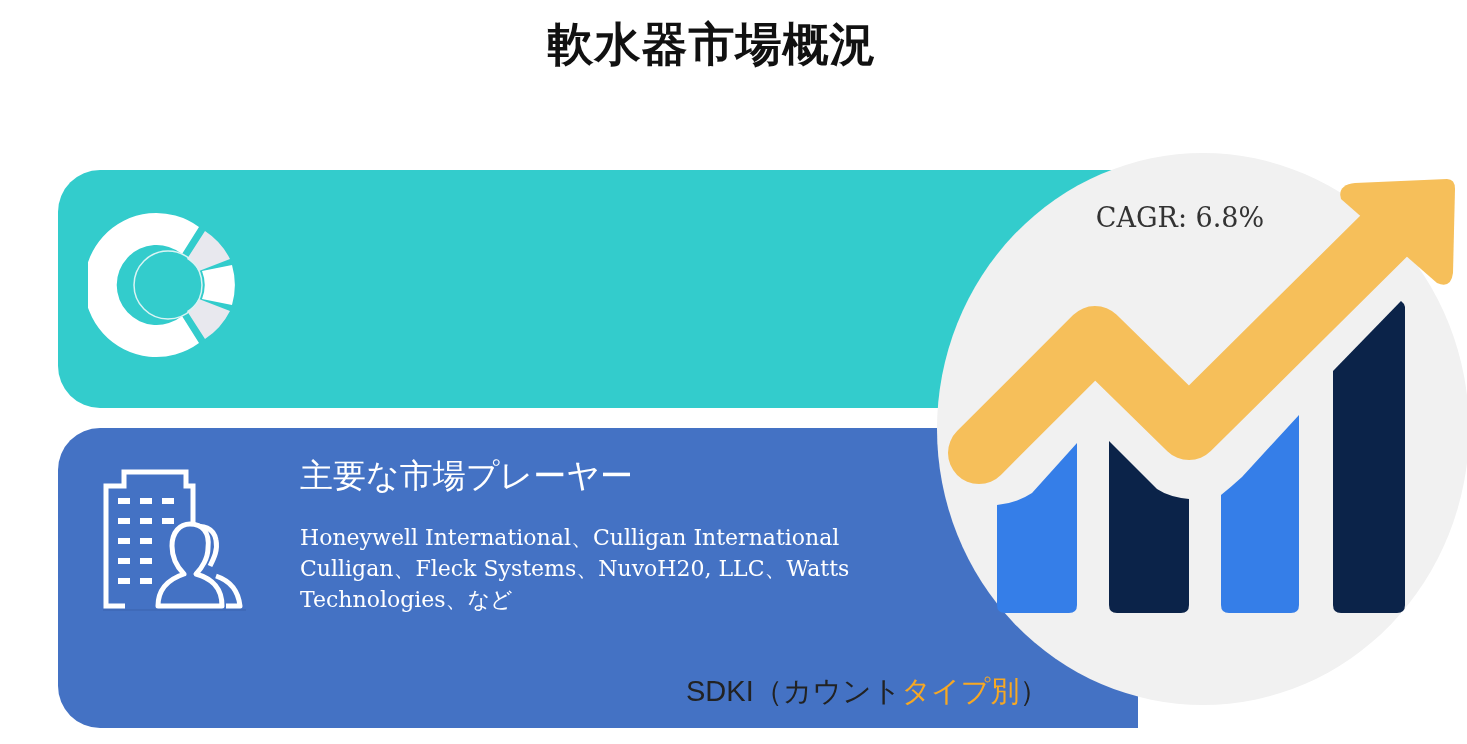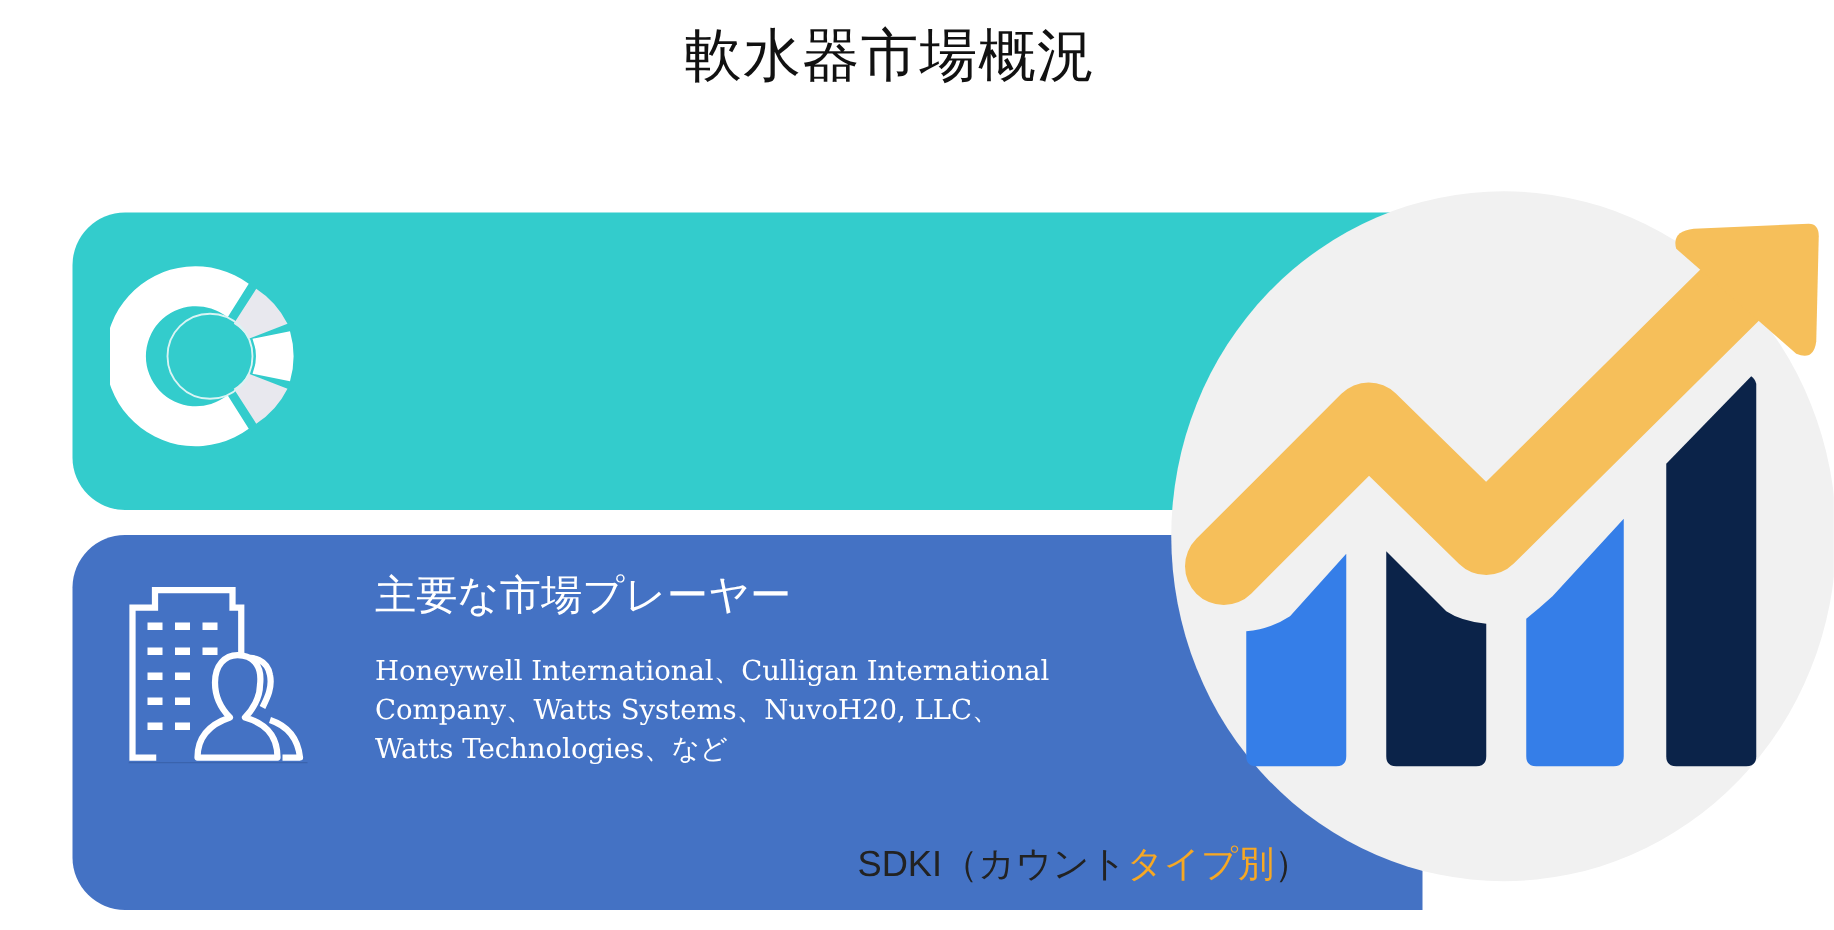--- a/index.html
+++ b/index.html
@@ -3,21 +3,21 @@
 <meta charset="utf-8">
 <style>
   html, body { margin: 0; padding: 0; }
   body {
     width: 1467px; height: 744px; position: relative; overflow: hidden;
     background: #ffffff;
     font-family: "DejaVu Serif", "Liberation Serif", serif;
   }
   .title {
     position: absolute; left: 0; top: 14px; width: 1424px;
-    text-align: center; font-size: 46px; font-weight: normal; color: #111111;
+    text-align: center; font-size: 46px; font-weight: bold; color: #111111;
     letter-spacing: 1px;
   }
   .band {
     position: absolute; left: 58px; width: 1080px;
     border-radius: 42px 0 0 42px;
   }
   .band-teal { top: 170px; height: 238px; background: #33cccc; }
   .band-blue { top: 428px; height: 300px; background: #4472c4; }
   .band-heading {
     position: absolute; left: 242px; color: #ffffff; font-size: 33px;
@@ -87,34 +87,35 @@
       <rect x="20" y="112" width="12" height="6"></rect>
         <rect x="42" y="112" width="12" height="6"></rect>
     </g>
     <g fill="none" stroke="#ffffff" stroke-width="5" stroke-linejoin="round">
       <path d="M 112 100 C 116 92 120 84 118 74 C 116 62 104 58 96 62 M 118 110 C 130 114 140 122 142 140 L 128 140"></path>
       <path d="M 60 140 C 60 120 74 112 86 108 C 78 100 74 90 74 80 C 74 66 82 58 92 58 C 104 58 112 66 110 82 C 110 92 104 102 98 108 C 112 112 124 120 124 140 Z" fill="#4472c4"></path>
     </g>
     <line x1="5" y1="144" x2="148" y2="144" stroke="#3a63ad" stroke-width="1"></line>
   </svg>
   <div class="band-heading blue-heading">主要な市場プレーヤー</div>
-  <div class="band-body blue-body">Honeywell International、Culligan International Company、Watts Systems、NuvoH20, LLC、Watts Technologies、など</div>
+  <div class="band-body blue-body">Honeywell International、Culligan International Culligan、Fleck Systems、NuvoH20, LLC、Watts Technologies、など</div>
 </div>
 
 <div class="circle"></div>
 
 <svg class="chart-svg" viewBox="0 0 530 552">
 
   <path d="M 60 352 Q 80 350 95 340 L 140 290 L 140 452 Q 140 460 132 460 L 68 460 Q 60 460 60 452 Z" fill="#357ee8"></path>
   <path d="M 172 288 L 220 336 Q 232 344 252 346 L 252 452 Q 252 460 244 460 L 180 460 Q 172 460 172 452 Z" fill="#0b2349"></path>
   <path d="M 284 342 Q 294 334 305 324 L 362 262 L 362 452 Q 362 460 354 460 L 292 460 Q 284 460 284 452 Z" fill="#357ee8"></path>
   <path d="M 396 218 L 464 148 Q 467 150 468 154 L 468 452 Q 468 460 460 460 L 404 460 Q 396 460 396 452 Z" fill="#0b2349"></path>
 
   <path d="M 42 300 L 158 184 L 252 276 L 470 60" fill="none" stroke="#f6bf5a" stroke-width="62" stroke-linecap="round" stroke-linejoin="round"></path>
   <path d="M 418 30 L 510 26 Q 518 26 518 36 L 516 120 Q 514 136 500 130 L 404 46 Q 400 32 418 30 Z" fill="#f6bf5a"></path>
 </svg>
 
 <div class="cagr">
+  <div>CAGR: 6.8%</div>
 </div>
 
 <div class="footer">
   <span>SDKI（カウント</span><span class="accent">タイプ別</span><span>）</span>
 </div>
 
 </body></html>

